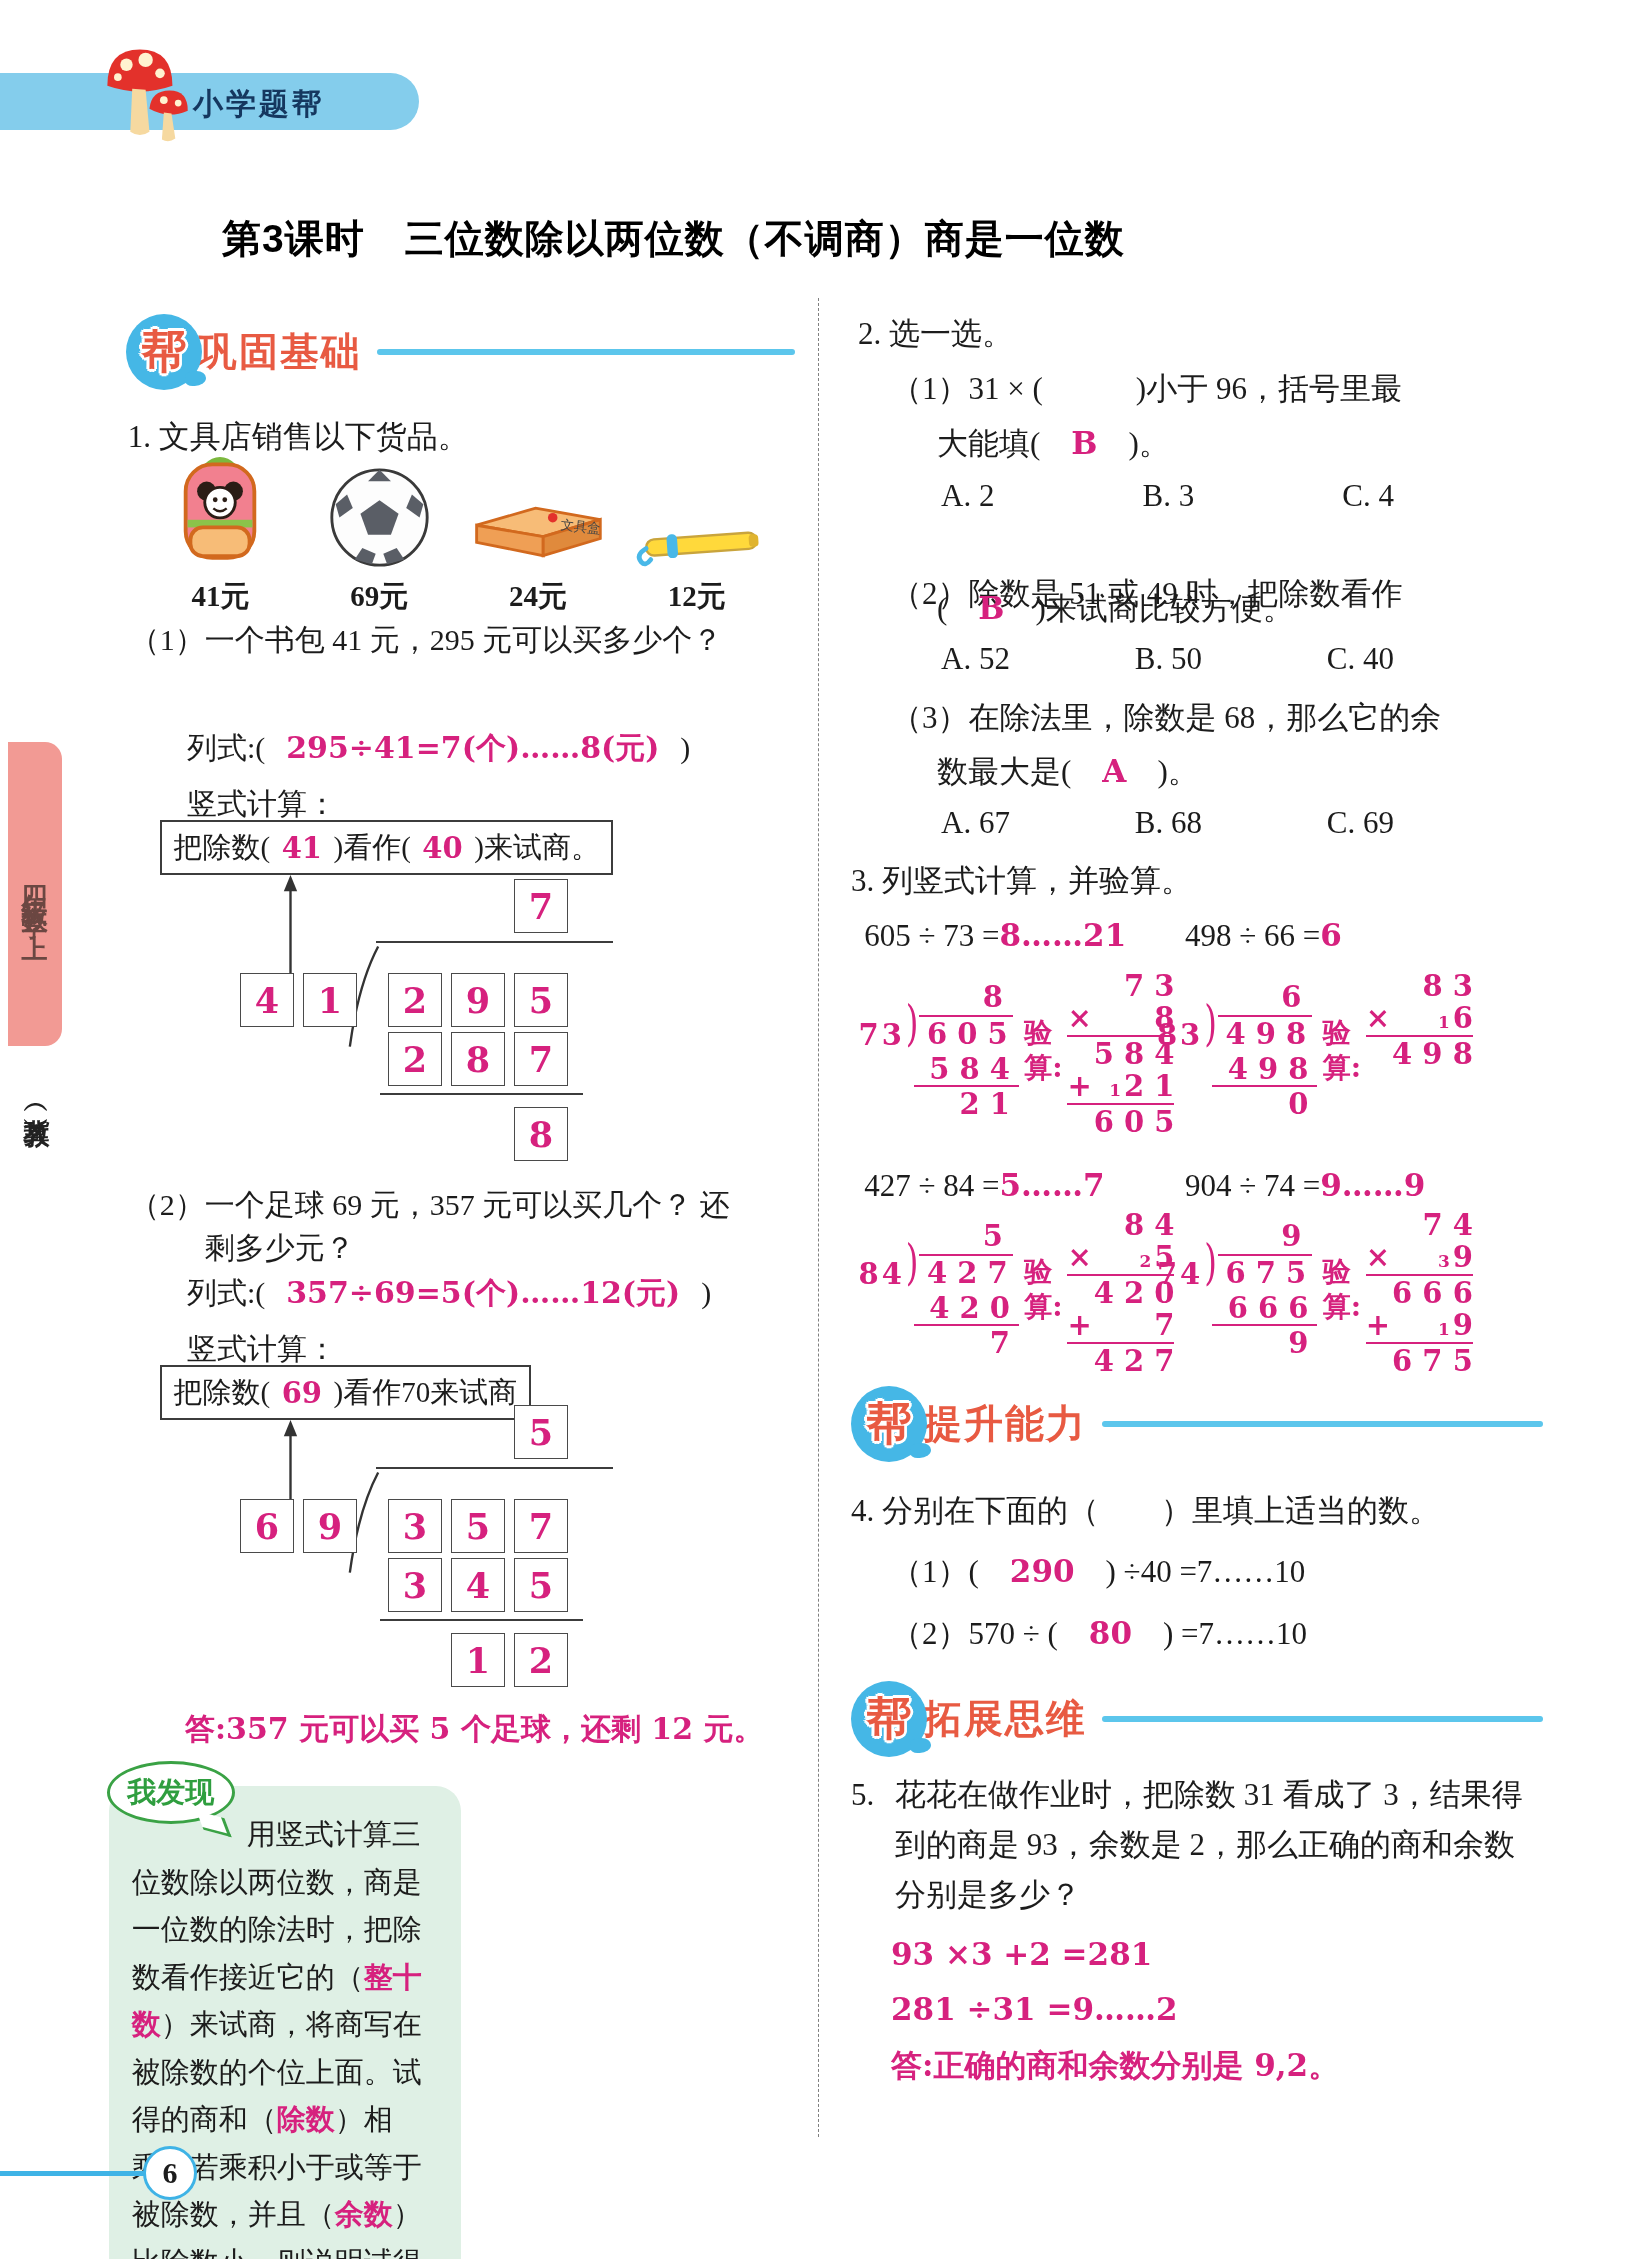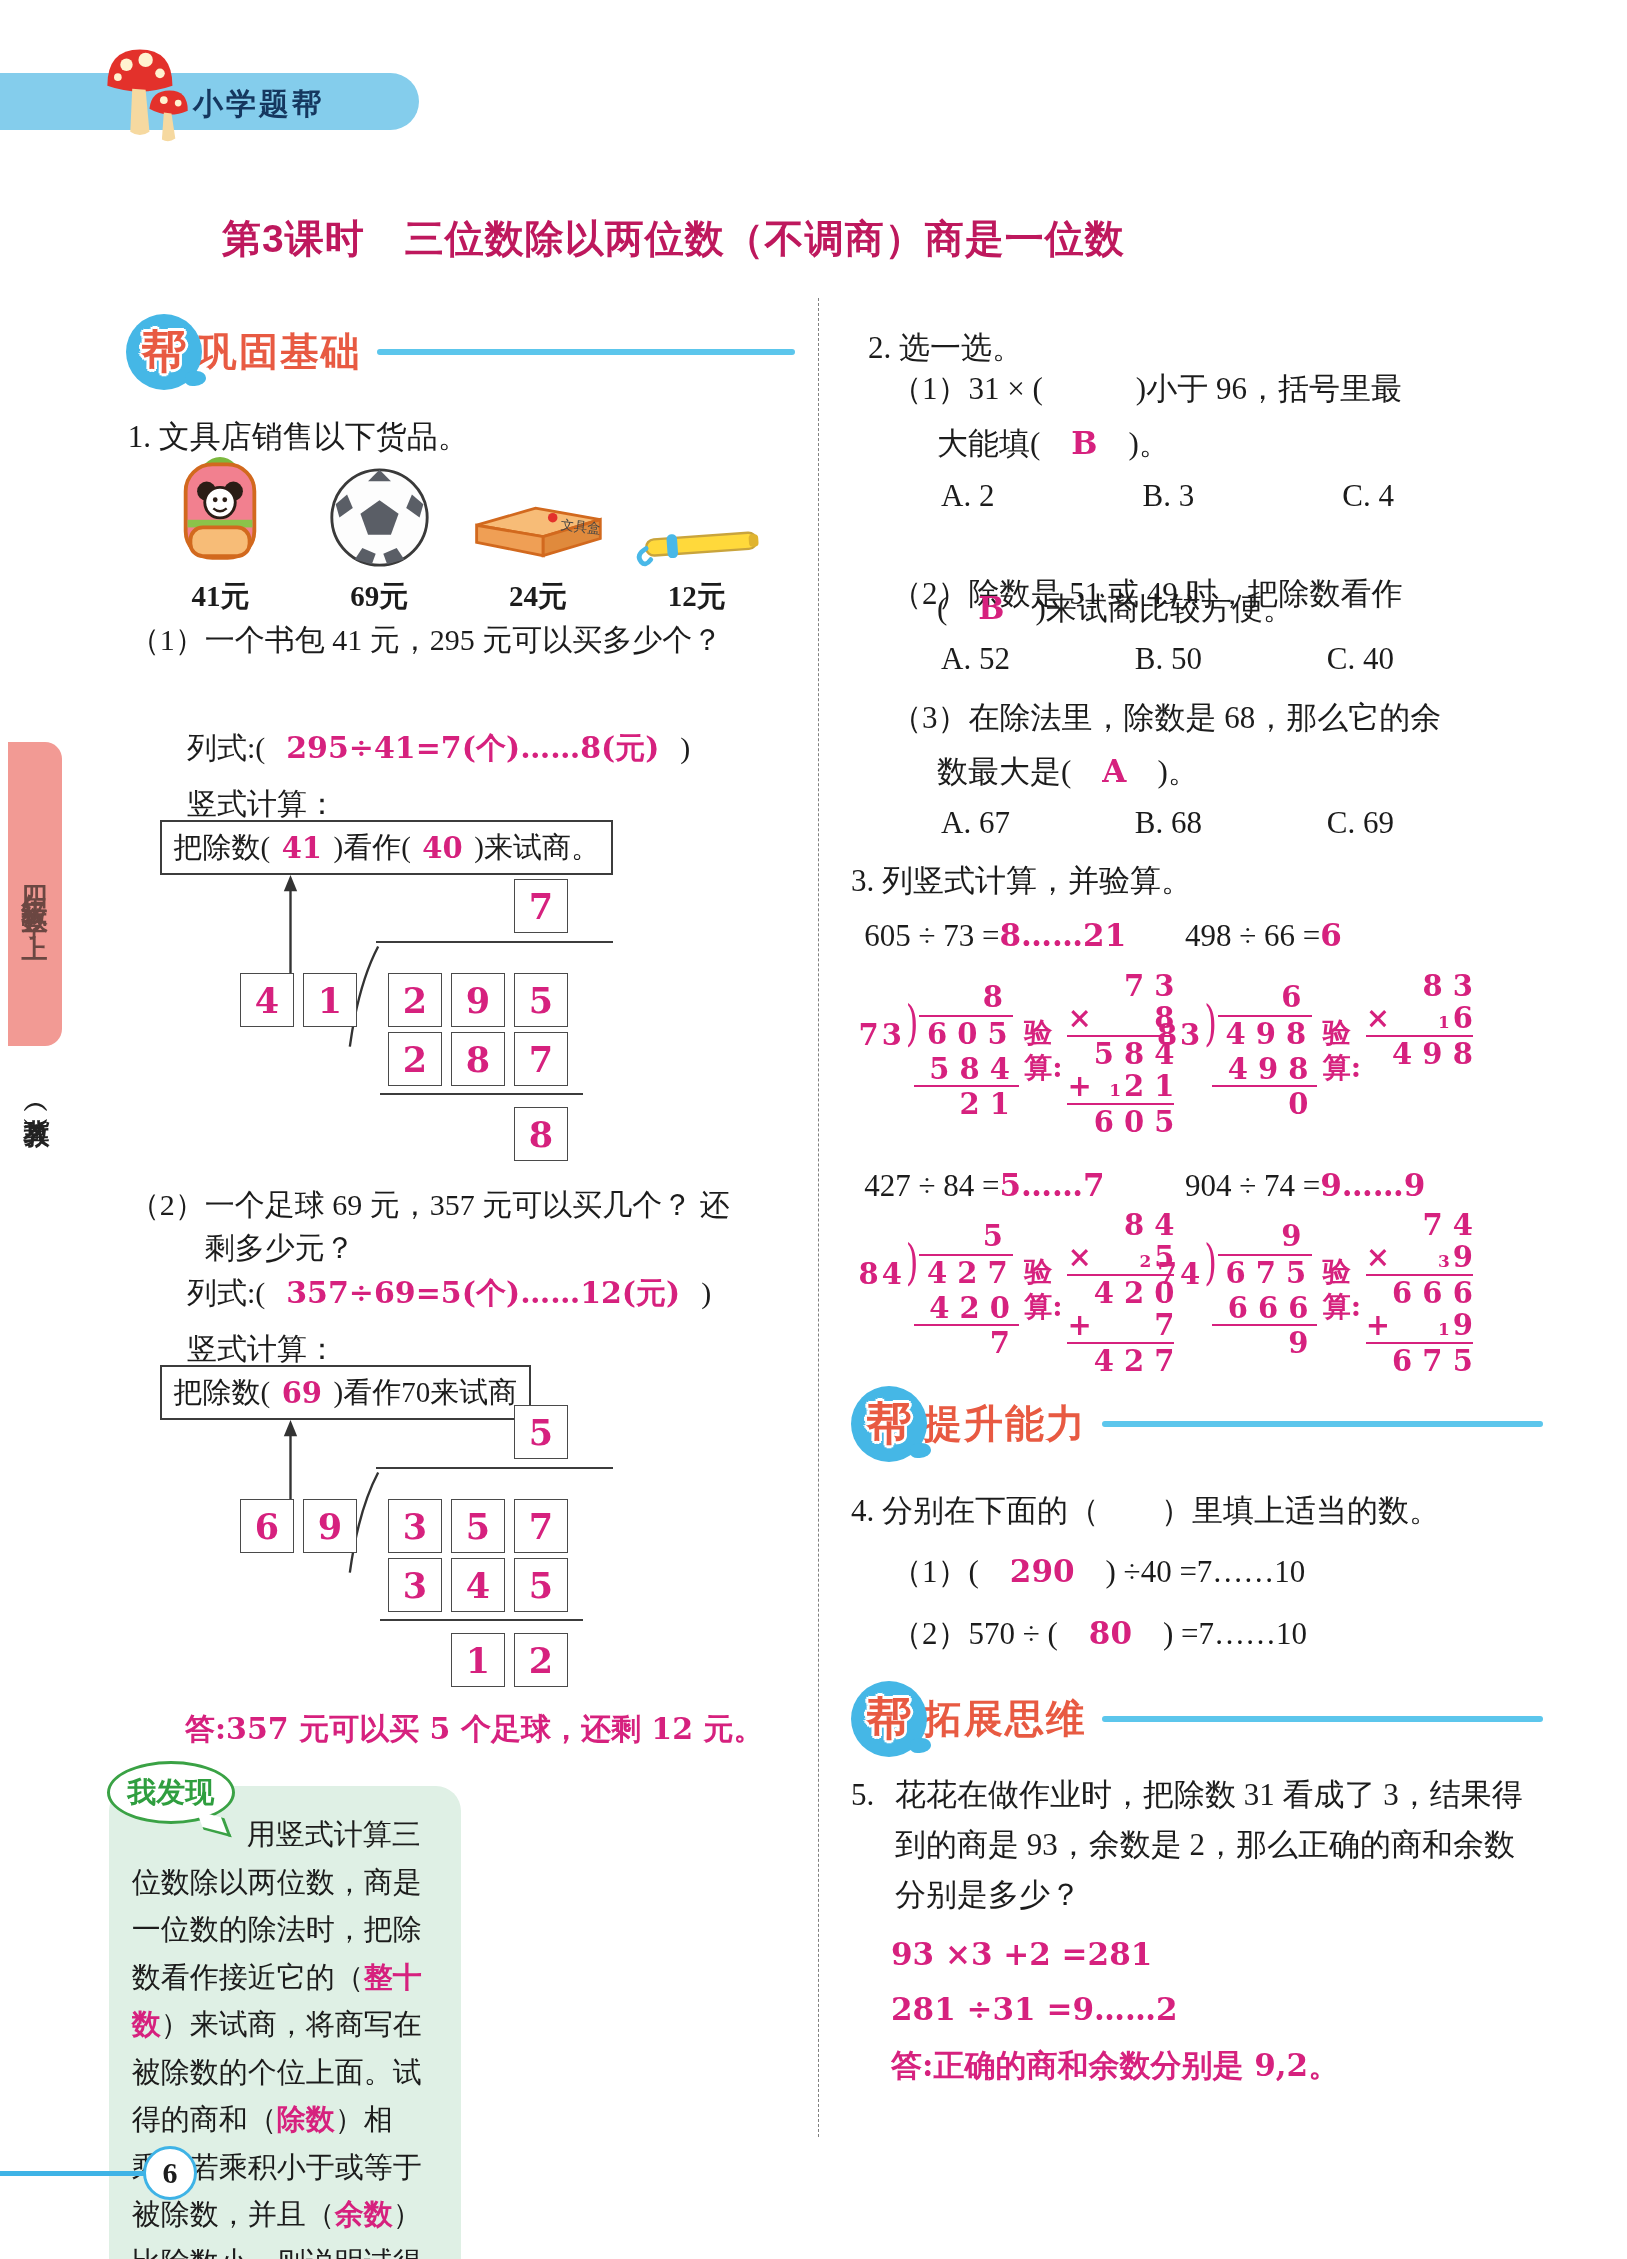--- a/index.html
+++ b/index.html
@@ -7,21 +7,21 @@
     --ink:#1c1c1c; --green:#3aa245; --greenbg:#dff0e5; --boxborder:#4a4a4a;
   }
   *{margin:0;padding:0;box-sizing:border-box;}
   body{background:#e9e9e9;font-family:"Liberation Serif",serif;color:var(--ink);}
   .page{position:relative;width:1628px;height:2260px;background:#ffffff;overflow:hidden;margin:0 auto;}
 
   
   .header-bar{position:absolute;left:0;top:73px;width:419px;height:57px;background:#84cdec;border-radius:0 29px 29px 0;}
   .brand{position:absolute;left:193px;top:84px;font-family:"Liberation Sans",sans-serif;font-weight:bold;font-size:30px;color:#15375f;letter-spacing:2.9px;}
   .logo{position:absolute;left:92px;top:36px;}
-  .page-title{position:absolute;left:222px;top:212px;font-family:"Liberation Sans",sans-serif;font-weight:900;font-size:39px;letter-spacing:1px;color:#be185d;}
+  .page-title{position:absolute;left:222px;top:212px;font-family:"Liberation Sans",sans-serif;font-weight:900;font-size:39px;letter-spacing:1px;color:#000000;}
 
   
   .side-tab{position:absolute;left:7.6px;top:742px;width:54px;height:304px;background:#f29a94;border-radius:0 17px 17px 0;display:flex;align-items:center;justify-content:center;}
   .side-tab span{writing-mode:vertical-rl;font-size:26px;font-weight:bold;color:#6b4742;letter-spacing:6.7px;}
   .side-edition{position:absolute;left:19px;top:1095px;writing-mode:vertical-rl;font-size:26px;color:#222;letter-spacing:2.9px;font-weight:bold;}
 
   
   .divider{position:absolute;left:818px;top:298px;height:1839px;border-left:1.9px dashed #808080;}
   .col-left{position:absolute;left:124px;top:0;width:677px;height:2260px;}
   .col-right{position:absolute;left:849px;top:0;width:700px;height:2260px;}
@@ -265,21 +265,21 @@
           <span>我发现</span>
         </div>
       <div class="disc-box">
         <span>用竖式计算三位数除以两位数，商是一位数的除法时，把除数看作接近它的（</span><span class="pink">整十数</span><span>）来试商，将商写在被除数的个位上面。试得的商和（</span><span class="pink">除数</span><span>）相乘，若乘积小于或等于被除数，并且（</span><span class="pink">余数</span><span>）比除数小，则说明试得的商合适。</span>
       </div>
     </div>
   </div>
 
   <div class="col-right">
 
-    <div class="abs t" style="top:312px;left:19px;margin-top:14px;">2. 选一选。</div>
+    <div class="abs t" style="top:312px;left:9px;">2. 选一选。</div>
 
     <div class="abs t" style="top:367px;left:42px;">（1）31 × (　　　)小于 96，括号里最</div>
     <div class="abs t" style="top:422px;left:88px;">
       <span>大能填(　</span><span class="pink">B</span><span>　)。</span>
     </div>
     <div class="opts" style="top:478px;left:92px;">
       <span>A. 2</span>
       <span>B. 3</span>
       <span>C. 4</span>
     </div>

